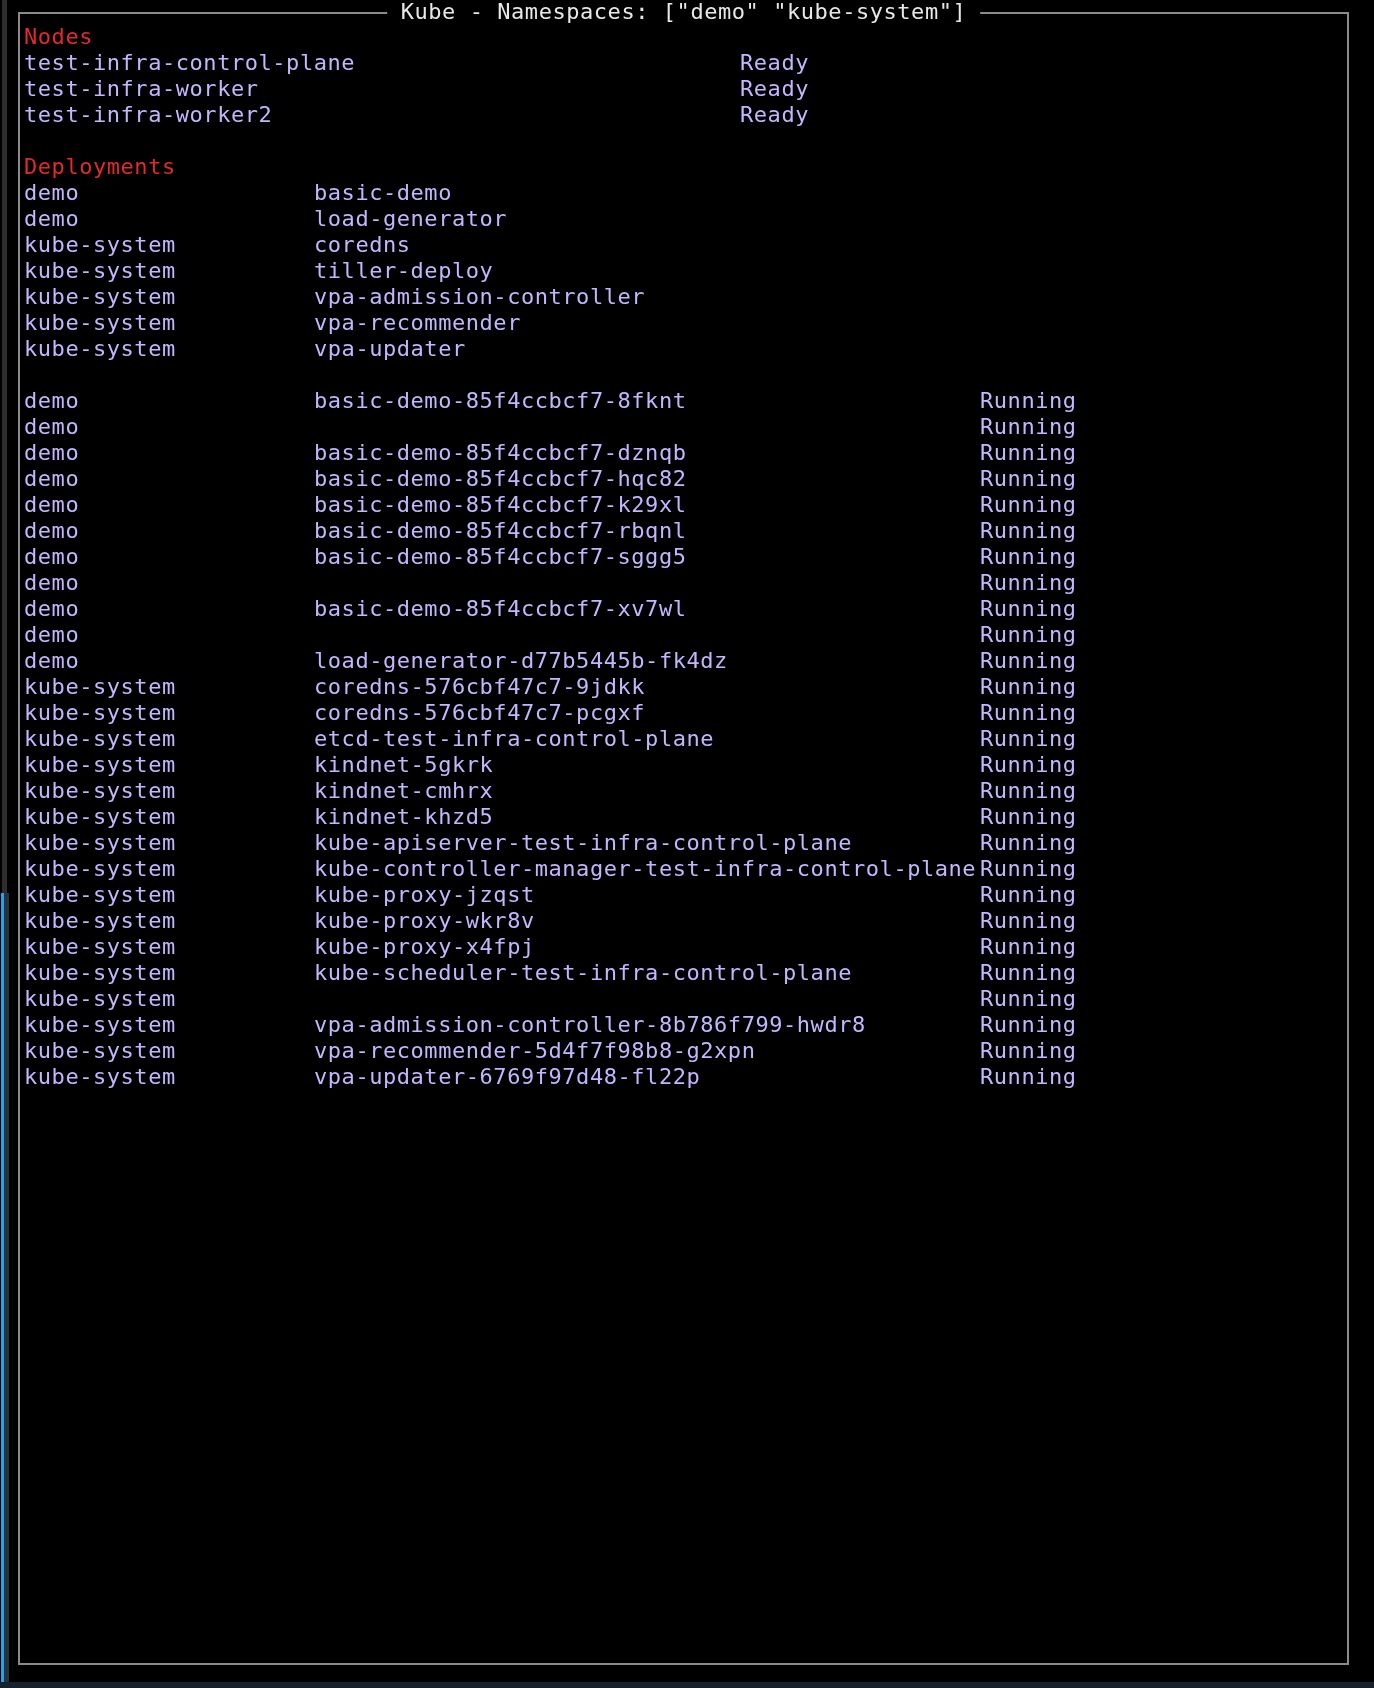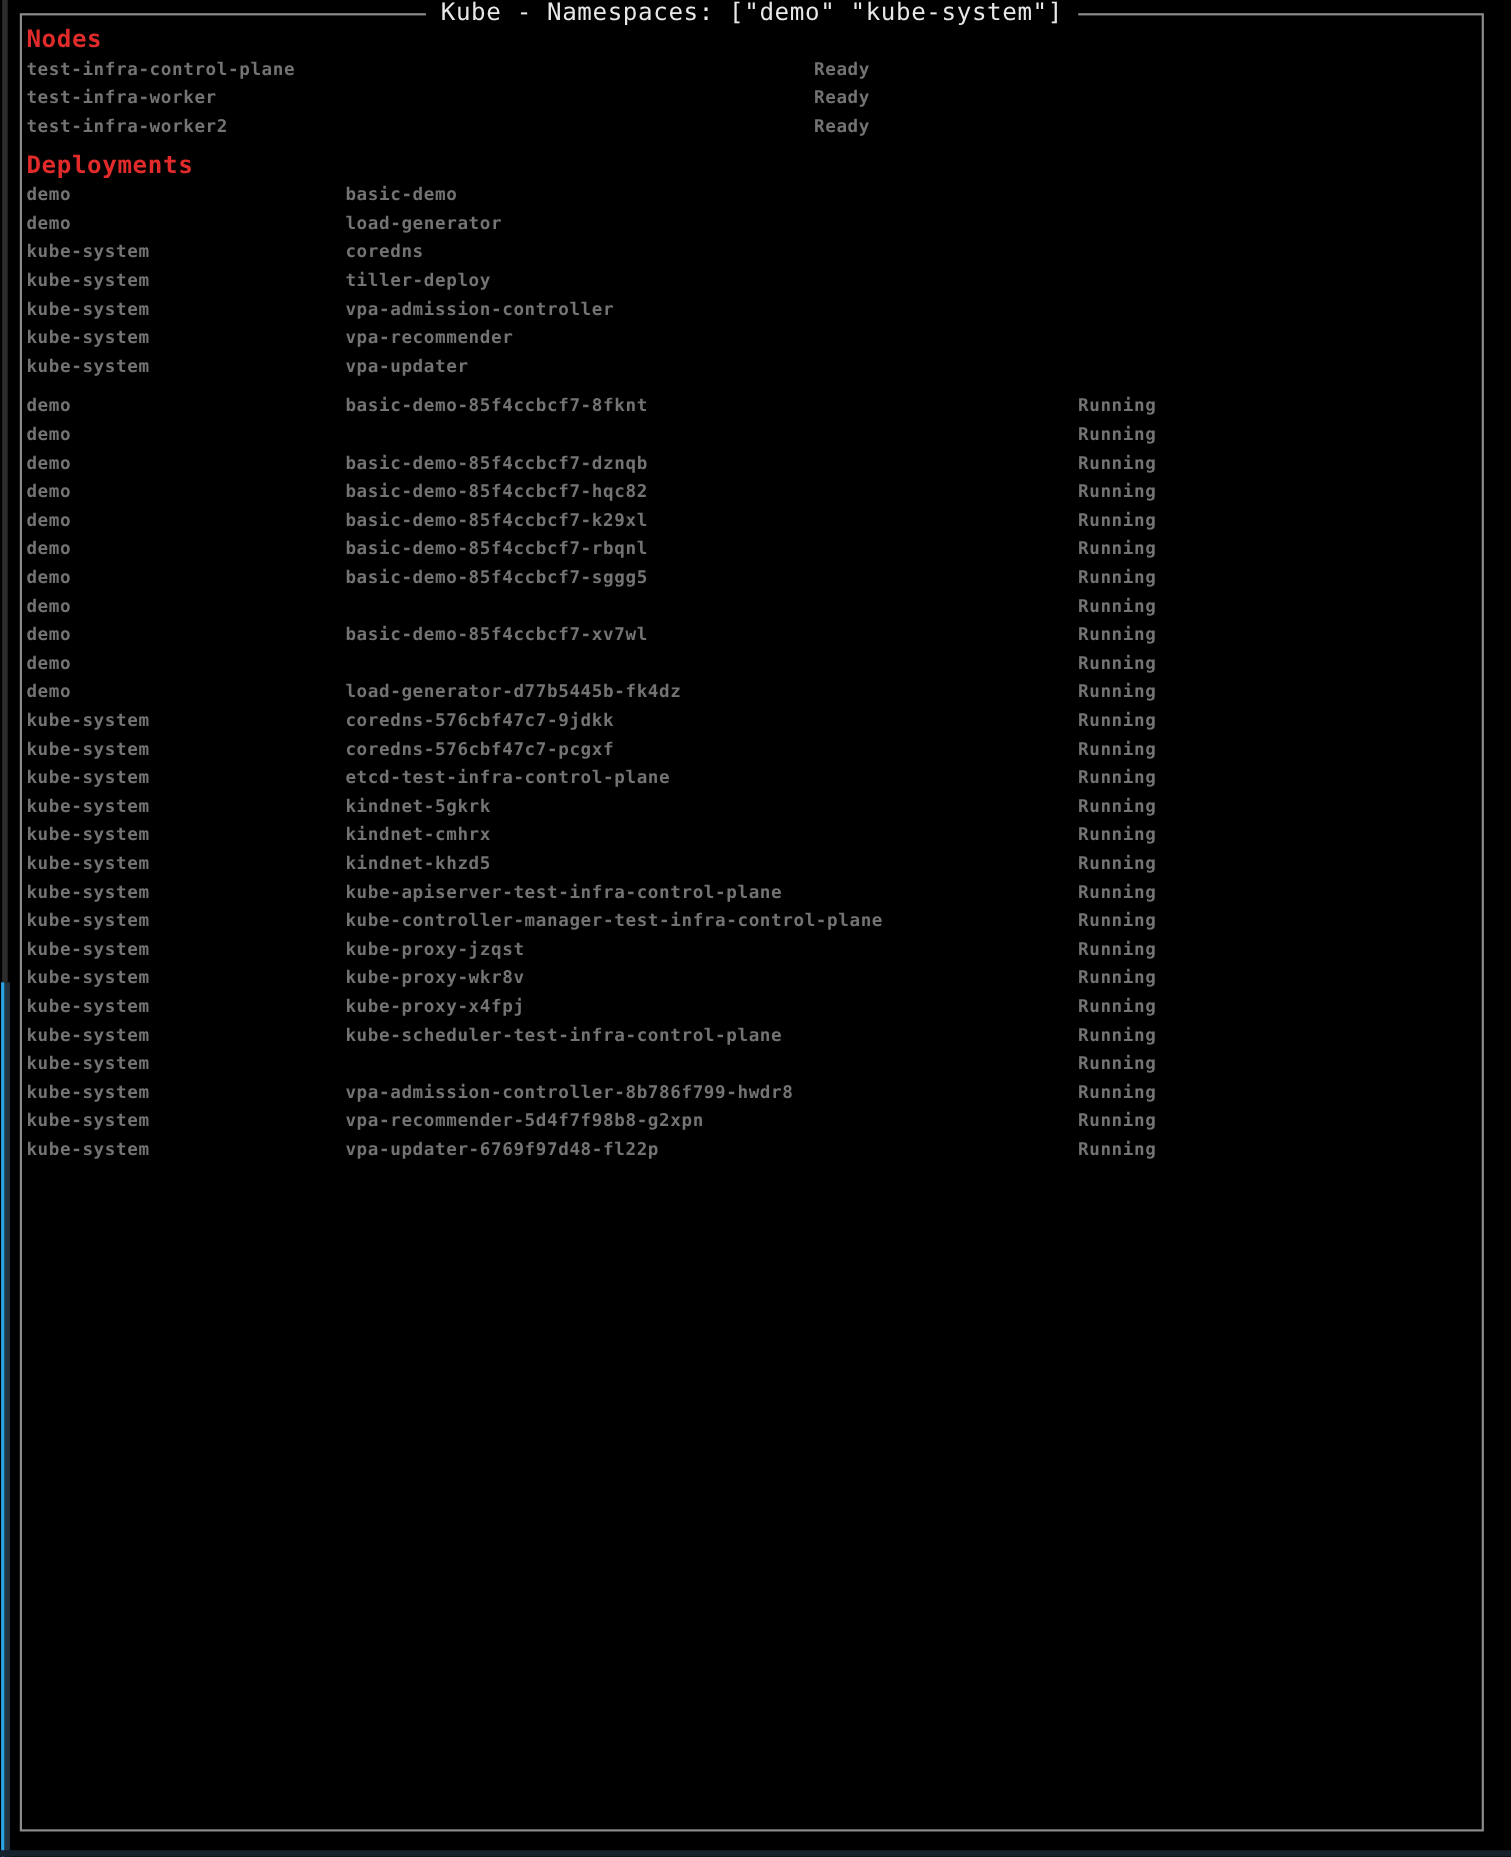--- a/index.html
+++ b/index.html
@@ -58,39 +58,38 @@
     font-size: 22px;
     line-height: 26px;
     letter-spacing: 0.55px;
     white-space: nowrap;
   }
 
   .content {
     position: absolute;
     left: 0; top: 0; right: 0;
     padding-top: 10px;
-    font-weight: bold;
-  }
-  .section + .section { margin-top: 10px; }
+  }
+  .section + .section { margin-top: 26px; }
 
   .section-header {
     height: 26px;
     line-height: 26px;
     padding-left: 4px;
     color: #e12b2b;
     font-size: 22px;
     letter-spacing: 0.55px;
     white-space: nowrap;
   }
   .row {
     position: relative;
     height: 26px;
     line-height: 26px;
-    font-size: 16px;
-    color: #737373;
+    font-size: 22px;
+    color: #c4b5fd;
     letter-spacing: 0.55px;
   }
   .row span {
     position: absolute;
     top: 0;
     white-space: nowrap;
   }
   .cell-a { left: 4px; }
   .cell-b { left: 294px; }
   .cell-status-nodes { left: 720px; }

